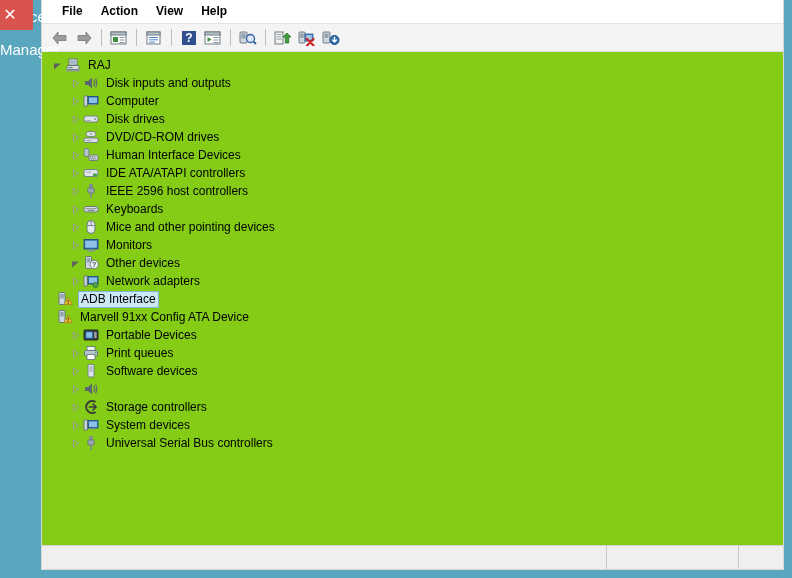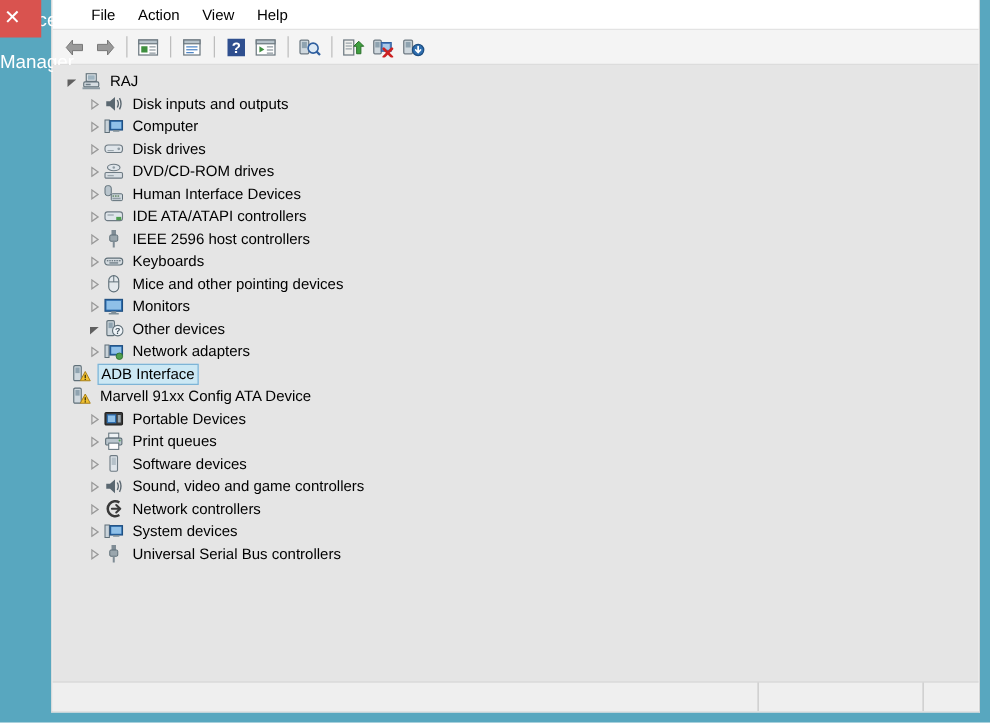--- a/index.html
+++ b/index.html
@@ -101,23 +101,24 @@
     box-sizing: border-box;
     overflow: hidden;
   }
 
   
   #menubar {
     height: 23px;
     flex: 0 0 23px;
     background: #ffffff;
     display: flex;
-    align-items: flex-end;
-    padding-left: 22px;
+    align-items: center;
+    padding-left: 11px;
     border-bottom: 1px solid #e3e3e3;
+    font-weight: bold;
   }
   .menu-item {
     font-size: 12px;
     color: #000000;
     padding: 3px 9px 4px 9px;
     cursor: default;
     white-space: nowrap;
   }
 
   
@@ -142,21 +143,21 @@
   .tb-sep {
     width: 1px;
     height: 17px;
     background: #bdbdbd;
     margin: 0 5px;
   }
 
   
   #tree {
     flex: 1 1 auto;
-    background: #e5e5e5;
+    background: #84cc16;
     overflow: hidden;
     padding-top: 4px;
     position: relative;
   }
   .node {
     height: 18px;
     display: flex;
     align-items: center;
     font-size: 12px;
     color: #000000;
@@ -672,36 +673,35 @@
               <path d="M2.5 1 L7.5 4.5 L2.5 8 Z" fill="none" stroke="#9a9a9a" stroke-width="1"></path>
             </svg>
         </span>
         <span class="node-icon">
           <svg width="16" height="16" viewBox="0 0 16 16">
             <path d="M2 6 L5 6 L9 2.5 L9 13.5 L5 10 L2 10 Z" fill="#5a6770"></path>
             <path d="M10.8 5 Q12.6 8 10.8 11" stroke="#5a6770" stroke-width="1.1" fill="none"></path>
             <path d="M12.6 3.5 Q15 8 12.6 12.5" stroke="#5a6770" stroke-width="1.1" fill="none"></path>
           </svg>
         </span>
-        <span class="node-label">Sound, video and game controllers</span>
       </div>
 
       <div class="node depth1">
         <span class="twisty">
           <svg width="9" height="9" viewBox="0 0 9 9">
               <path d="M2.5 1 L7.5 4.5 L2.5 8 Z" fill="none" stroke="#9a9a9a" stroke-width="1"></path>
             </svg>
         </span>
         <span class="node-icon">
           <svg width="16" height="16" viewBox="0 0 16 16">
             <path d="M12.5 3 A6 6 0 1 0 12.5 13" fill="none" stroke="#3a3a3a" stroke-width="2"></path>
             <path d="M6.5 8 L13 8 M10 5 L13.2 8 L10 11" fill="none" stroke="#3a3a3a" stroke-width="1.6" stroke-linecap="round" stroke-linejoin="round"></path>
           </svg>
         </span>
-        <span class="node-label">Network controllers</span>
+        <span class="node-label">Storage controllers</span>
       </div>
 
       <div class="node depth1">
         <span class="twisty">
           <svg width="9" height="9" viewBox="0 0 9 9">
               <path d="M2.5 1 L7.5 4.5 L2.5 8 Z" fill="none" stroke="#9a9a9a" stroke-width="1"></path>
             </svg>
         </span>
         <span class="node-icon">
           <svg width="16" height="16" viewBox="0 0 16 16">

